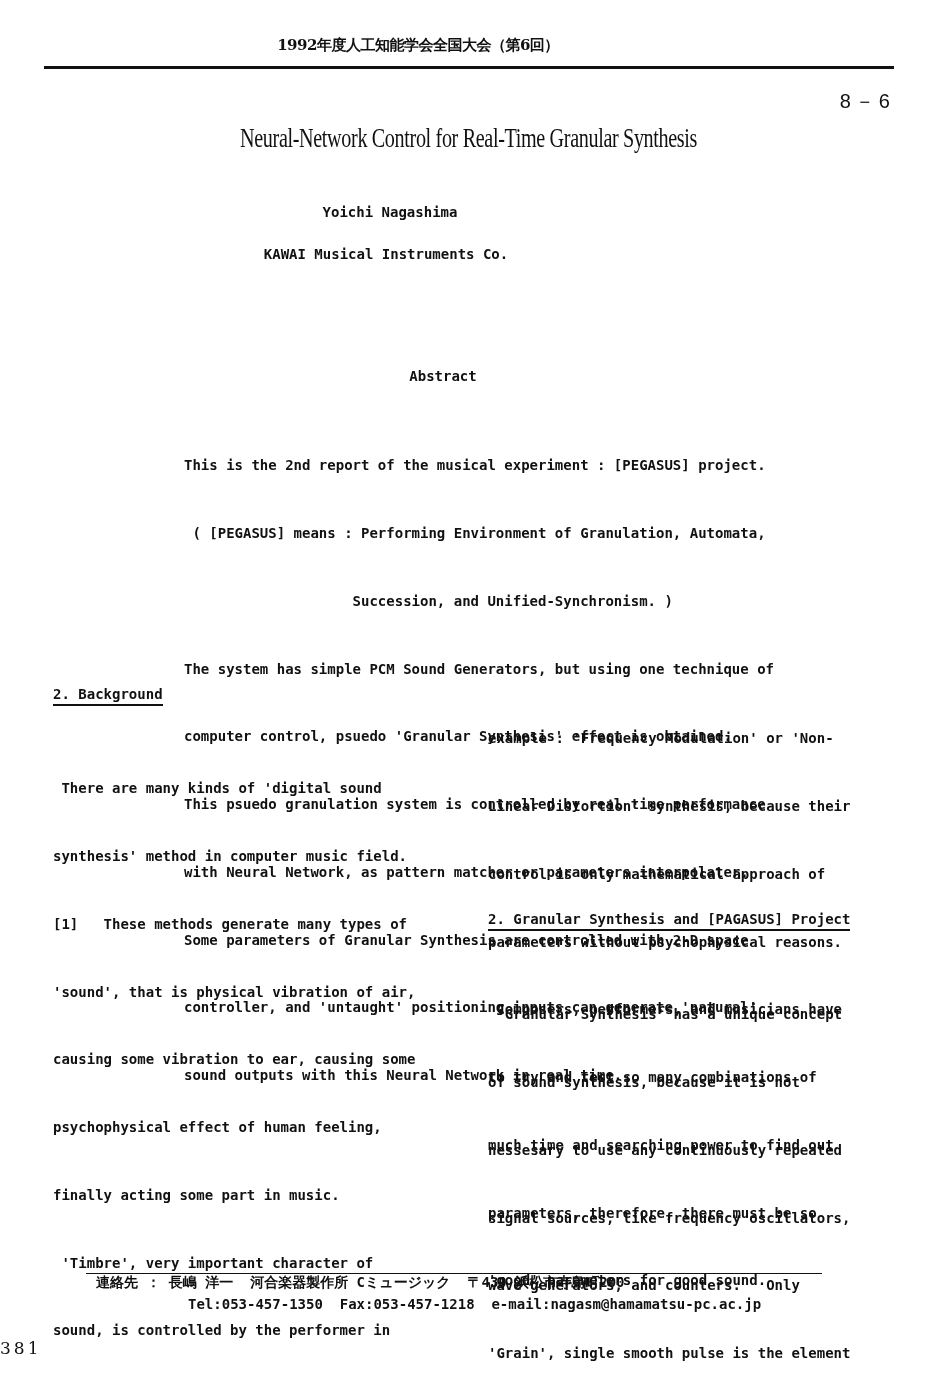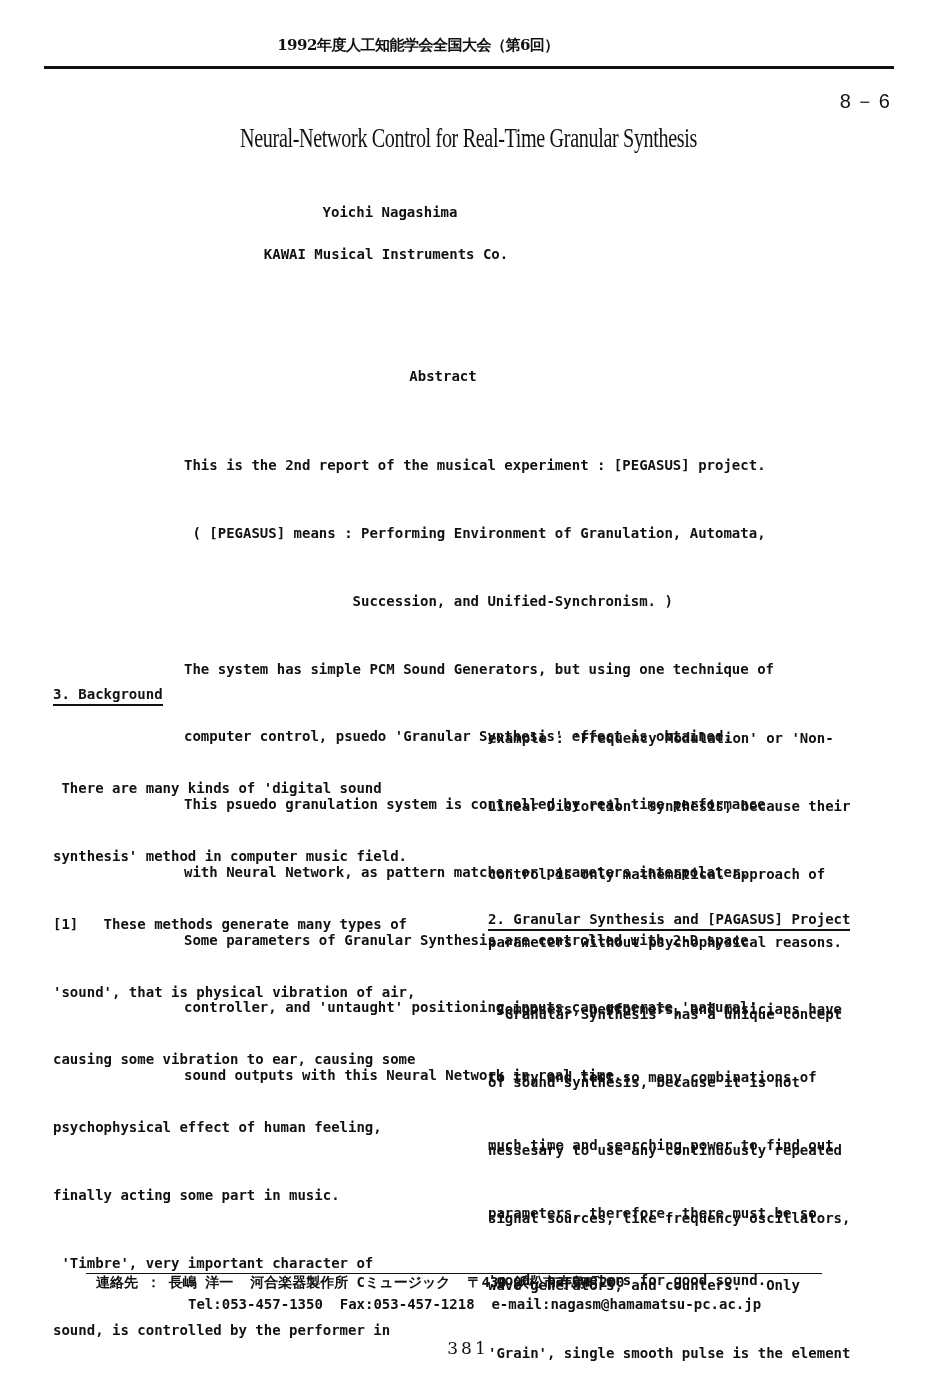--- a/index.html
+++ b/index.html
@@ -22,21 +22,21 @@
   .col-left { left: 53px; top: 732px; width: 400px; }
   .col-right { left: 488px; top: 682px; width: 400px; }
   .sec-head { font-size: 14px; font-weight: bold; white-space: pre; border-bottom: 2px solid #111; padding-bottom: 2px; }
   .sec1 { left: 53px; top: 686px; }
   .sec2 { left: 488px; top: 911px; }
   .col-right2 { left: 488px; top: 958px; width: 400px; }
 
   .foot-rule { left: 86px; top: 1273px; width: 736px; height: 1px; background: #111; }
   .contact1 { left: 96px; top: 1274px; font-size: 14px; font-weight: bold; white-space: pre; }
   .contact2 { left: 188px; top: 1296px; font-size: 14px; font-weight: bold; white-space: pre; }
-  .page-num { left: 0; width: 936px; top: 1338px; text-align: center; font-size: 17px; letter-spacing: 3px; }
+  .page-num { left: 0; width: 936px; top: 1338px; text-align: left; font-size: 17px; letter-spacing: 3px; }
 </style>
 </head>
 <body>
 
 <div class="abs conf-header serif">1992年度人工知能学会全国大会（第6回）</div>
 <div class="abs top-rule"></div>
 <div class="abs session">8－6</div>
 
 <div class="abs title">Neural-Network Control for Real-Time Granular Synthesis</div>
 <div class="abs author mono">Yoichi Nagashima</div>
@@ -49,21 +49,21 @@
   <div>                    Succession, and Unified-Synchronism. )</div>
   <div>The system has simple PCM Sound Generators, but using one technique of</div>
   <div>computer control, psuedo 'Granular Synthesis' effect is obtained.</div>
   <div>This psuedo granulation system is controlled by real time performance</div>
   <div>with Neural Network, as pattern matcher or parameters interpolater.</div>
   <div>Some parameters of Granular Synthesis are controlled with 2-D space</div>
   <div>controller, and 'untaught' positioning inputs can generate 'natural'</div>
   <div>sound outputs with this Neural Network in real time.</div>
 </div>
 
-<div class="abs sec-head sec1 mono">3. Background</div>
+<div class="abs sec-head sec1 mono">2. Background</div>
 <div class="abs col col-left mono">
   <div> There are many kinds of 'digital sound</div>
   <div>synthesis' method in computer music field.</div>
   <div>[1]   These methods generate many types of</div>
   <div>'sound', that is physical vibration of air,</div>
   <div>causing some vibration to ear, causing some</div>
   <div>psychophysical effect of human feeling,</div>
   <div>finally acting some part in music.</div>
   <div> 'Timbre', very important character of</div>
   <div>sound, is controlled by the performer in</div>

